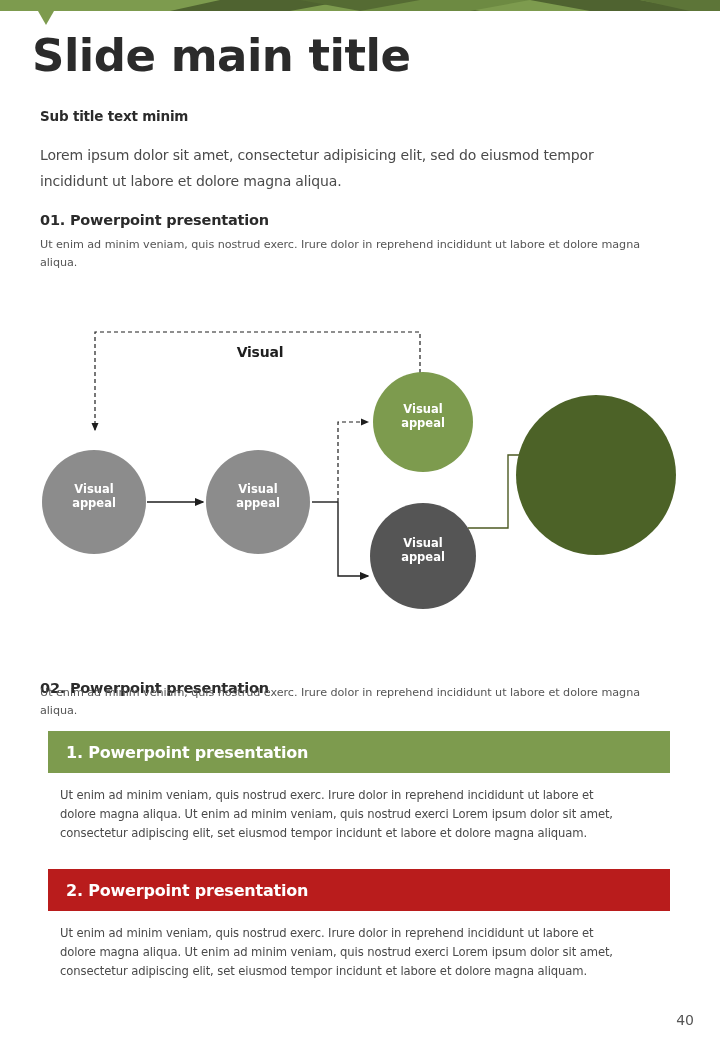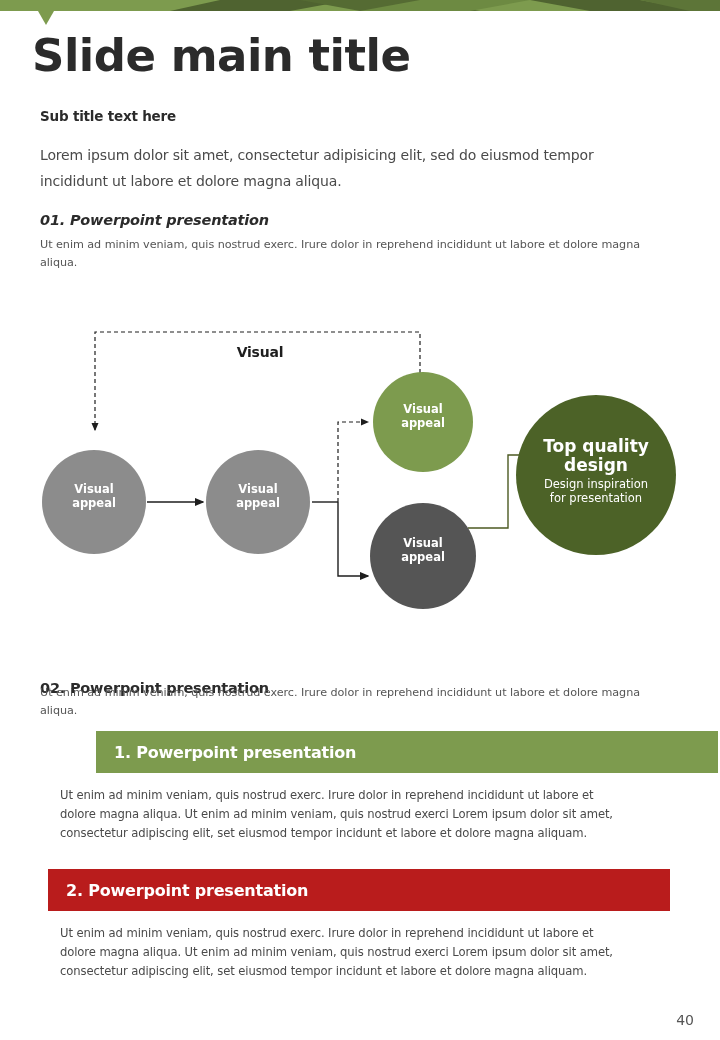--- a/index.html
+++ b/index.html
@@ -63,21 +63,21 @@
   .sec-body {
     position: absolute;
     left: 40px;
     width: 600px;
     font-size: 11.2px;
     color: #555555;
     line-height: 1.6;
     text-align: justify;
     letter-spacing: -0.05px;
   }
-  #sec1-head { top: 212px; font-style: italic; }
+  #sec1-head { top: 212px; }
   #sec1-body { top: 236px; }
   #sec2-head { top: 680px; }
   #sec2-body { top: 684px; }
 
   
   .diagram {
     position: absolute;
     left: 0; top: 320px;
     width: 720px; height: 320px;
   }
@@ -121,21 +121,21 @@
     display: flex;
     align-items: center;
   }
   .bar-label {
     margin-left: 18px;
     color: #ffffff;
     font-size: 16px;
     font-weight: bold;
     letter-spacing: -0.2px;
   }
-  #bar1 { top: 731px; background: #7d9b4e; margin-left: 48px; }
+  #bar1 { top: 731px; background: #7d9b4e; }
   #bar2 { top: 869px; background: #b91c1c; }
 
   .bar-text {
     position: absolute;
     left: 60px;
     width: 560px;
     font-size: 11.6px;
     color: #4a4a4a;
     line-height: 1.62;
     letter-spacing: -0.1px;
@@ -159,21 +159,21 @@
     <polygon points="220,0 350,0 290,11 170,11" fill="#4f6330"></polygon>
     <polygon points="300,0 420,0 480,11 360,11" fill="#556b33"></polygon>
     <polygon points="420,0 530,0 470,11 360,11" fill="#6d8a42"></polygon>
     <polygon points="530,0 640,0 700,11 590,11" fill="#4f6330"></polygon>
     <polygon points="640,0 720,0 720,11 690,11" fill="#5d7538"></polygon>
     <polygon points="38,11 54,11 46,25" fill="#7d9b4e"></polygon>
   </svg>
 </div>
 
 <div class="slide-title">Slide main title</div>
-<div class="sub-title">Sub title text here</div>
+<div class="sub-title">Sub title text minim</div>
 <div class="intro-text">Lorem ipsum dolor sit amet, consectetur adipisicing elit, sed do eiusmod tempor incididunt ut labore et dolore magna aliqua.</div>
 
 <div class="sec-head" id="sec1-head">01. Powerpoint presentation</div>
 <div class="sec-body" id="sec1-body">Ut enim ad minim veniam, quis nostrud exerc. Irure dolor in reprehend incididunt ut labore et dolore magna aliqua.</div>
 
 <div class="diagram">
   <svg width="720" height="320" viewBox="0 0 720 320" xmlns="http://www.w3.org/2000/svg">
     <defs>
       <marker id="arrowBlack" markerWidth="7" markerHeight="7" refX="6" refY="3" orient="auto">
         <polygon points="0,0 7,3 0,6" fill="#1e1e1e"></polygon>
@@ -215,27 +215,20 @@
   <div class="node-label" style="left:383px; top:82px; width:80px; font-size:11.5px;">
     <div>Visual</div>
     <div>appeal</div>
   </div>
 
   <div class="node-label" style="left:383px; top:216px; width:80px; font-size:11.5px;">
     <div>Visual</div>
     <div>appeal</div>
   </div>
 
-  <div class="node-label" style="left:521px; top:117px; width:150px;">
-    <div class="big-title">Top quality design</div>
-    <div class="big-sub">
-      <div>Design inspiration</div>
-      <div>for presentation</div>
-    </div>
-  </div>
 </div>
 
 <div class="visual-label">Visual</div>
 
 <div class="sec-head" id="sec2-head">02. Powerpoint presentation</div>
 <div class="sec-body" id="sec2-body">Ut enim ad minim veniam, quis nostrud exerc. Irure dolor in reprehend incididunt ut labore et dolore magna aliqua.</div>
 
 <div class="bar" id="bar1">
   <span class="bar-label">1. Powerpoint presentation</span>
 </div>

